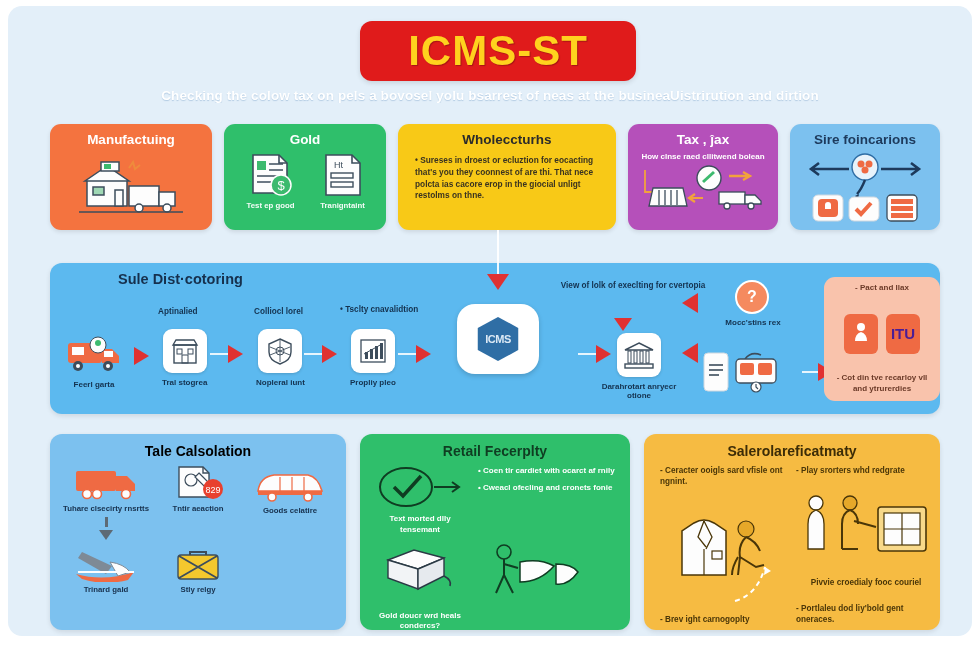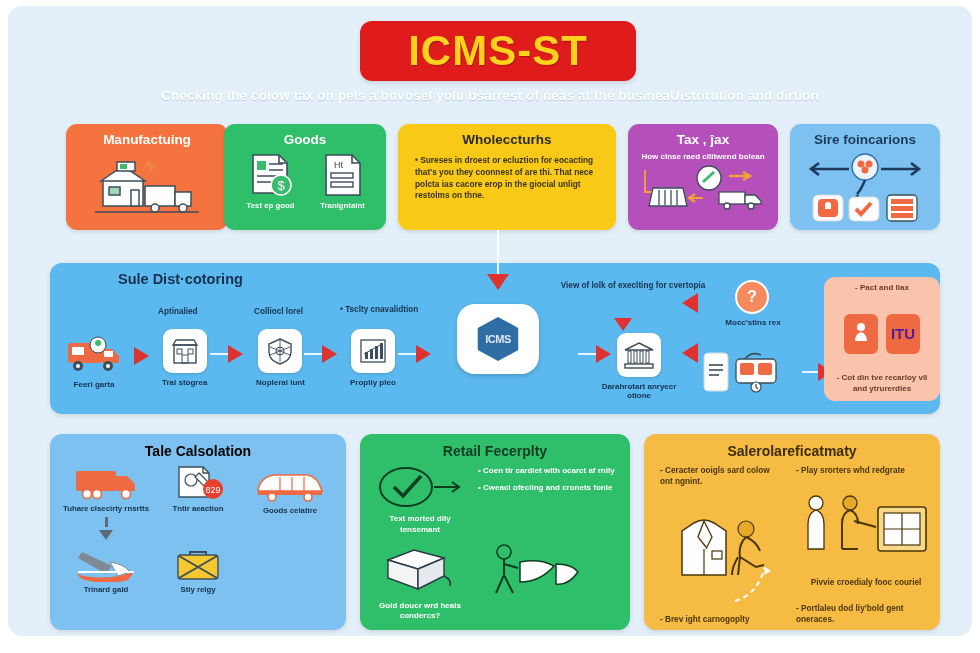--- a/index.html
+++ b/index.html
@@ -64,21 +64,21 @@
     font-size: 13.5px;
     font-weight: bold;
     margin-bottom: 4px;
     white-space: nowrap;
   }
   .card-body {
     font-size: 8.3px;
     line-height: 1.42;
     font-weight: bold;
   }
-  .c1 { left: 16px;   width: 162px; background: #f4733f; }
+  .c1 { left: 0px;   width: 162px; background: #f4733f; }
   .c2 { left: 174px; width: 162px; background: #2fbf6b; }
   .c3 { left: 348px; width: 218px; background: #f8c917; }
   .c4 { left: 578px; width: 150px; background: #b550ba; }
   .c5 { left: 740px; width: 150px; background: #7cc1ef; }
   .c1 .card-title, .c2 .card-title, .c4 .card-title { color: #ffffff; }
   .c3 .card-title { color: #2b2b2b; }
   .c5 .card-title { color: #1d3a5c; }
   .c3 .card-body { color: #3a3320; }
   .c4 .card-body { color: #ffffff; }
 
@@ -241,21 +241,21 @@
             <circle cx="68" cy="54" r="4" fill="#fff"></circle>
             <circle cx="96" cy="54" r="4" fill="#fff"></circle>
           </g>
           <line x1="8" y1="58" x2="112" y2="58" stroke="#3d4d5c" stroke-width="1.5"></line>
           <path d="M58 14 l4 -6 l2 7 l5 -4" stroke="#ef8b3c" stroke-width="2" fill="none"></path>
         </svg>
       </div>
     </div>
 
     <div class="card c2">
-      <div class="card-title">Goods</div>
+      <div class="card-title">Gold</div>
       <div class="c2-icons">
         <div class="c2-icon-wrap">
           <svg width="52" height="48" viewBox="0 0 52 48">
             <path d="M8 4 h26 l8 8 v30 h-34 z" fill="#fdfdfd" stroke="#3d4d5c" stroke-width="1.6"></path>
             <path d="M34 4 v8 h8" fill="none" stroke="#3d4d5c" stroke-width="1.6"></path>
             <rect x="12" y="10" width="9" height="9" fill="#3cba6e"></rect>
             <line x1="24" y1="13" x2="38" y2="13" stroke="#3d4d5c" stroke-width="1.4"></line>
             <line x1="24" y1="19" x2="38" y2="19" stroke="#3d4d5c" stroke-width="1.4"></line>
             <line x1="12" y1="25" x2="38" y2="25" stroke="#3d4d5c" stroke-width="1.4"></line>
             <line x1="12" y1="31" x2="32" y2="31" stroke="#3d4d5c" stroke-width="1.4"></line>
@@ -550,21 +550,21 @@
           <path d="M58 22 h24 M76 17 l7 5 l-7 5" stroke="#0f3d22" stroke-width="2" fill="none"></path>
         </svg>
         <div class="g-cap">Text morted dlly tensemant</div>
       </div>
 
       <div>
         <div class="g-bullets">• Coen tlr cardiet with ocarct af rnily</div>
         <div class="g-bullets" style="margin-top:6px;">• Cweacl ofecling and cronets fonie</div>
       </div>
 
-      <div style="display:flex;flex-direction:column;align-items:center;gap:7px;">
+      <div style="display:flex;flex-direction:column;align-items:center;gap:17px;">
         <svg width="88" height="52" viewBox="0 0 88 52">
           <path d="M12 18 l26 -10 l30 8 l-26 11 z" fill="#fdfdfd" stroke="#2b3a45" stroke-width="1.4"></path>
           <path d="M12 18 v18 l30 11 v-20 z" fill="#f2f4f6" stroke="#2b3a45" stroke-width="1.4"></path>
           <path d="M42 27 l26 -11 v18 l-26 13 z" fill="#e6eaee" stroke="#2b3a45" stroke-width="1.4"></path>
           <path d="M68 34 q8 4 6 10" stroke="#2b3a45" stroke-width="1.6" fill="none"></path>
         </svg>
         <div class="g-cap">Gold doucr wrd heals condercs?</div>
       </div>
 
       <div>
@@ -576,21 +576,21 @@
         </svg>
       </div>
     </div>
   </div>
 
   <div class="bot-panel b3">
     <div class="bot-title">Salerolareficatmaty</div>
     <div class="b3-cols">
 
       <div class="b3-col">
-        <div class="o-text">- Ceracter ooigls sard colow ont ngnint.</div>
+        <div class="o-text">- Ceracter ooigls sard vfisle ont ngnint.</div>
         <div style="display:flex;justify-content:center;">
           <svg width="124" height="76" viewBox="0 0 124 76">
             <path d="M34 10 q10 -6 20 0 l12 8 v44 h-44 v-44 z" fill="#fdfdfd" stroke="#4a3608" stroke-width="1.5"></path>
             <path d="M44 8 l-6 16 l8 10 M44 8 l8 16 l-6 12" stroke="#4a3608" stroke-width="1.3" fill="none"></path>
             <line x1="44" y1="36" x2="44" y2="62" stroke="#4a3608" stroke-width="1.2"></line>
             <rect x="52" y="38" width="10" height="8" fill="none" stroke="#4a3608" stroke-width="1.2"></rect>
             <circle cx="86" cy="16" r="8" fill="#e6a829" stroke="#4a3608" stroke-width="1.2"></circle>
             <path d="M86 24 q-8 8 -6 20 l-2 18 M86 24 q10 4 14 14 M80 44 l16 10 l8 -2" stroke="#4a3608" stroke-width="2" fill="none"></path>
             <path d="M78 44 q-6 10 -6 18" stroke="#4a3608" stroke-width="2" fill="none"></path>
           </svg>

